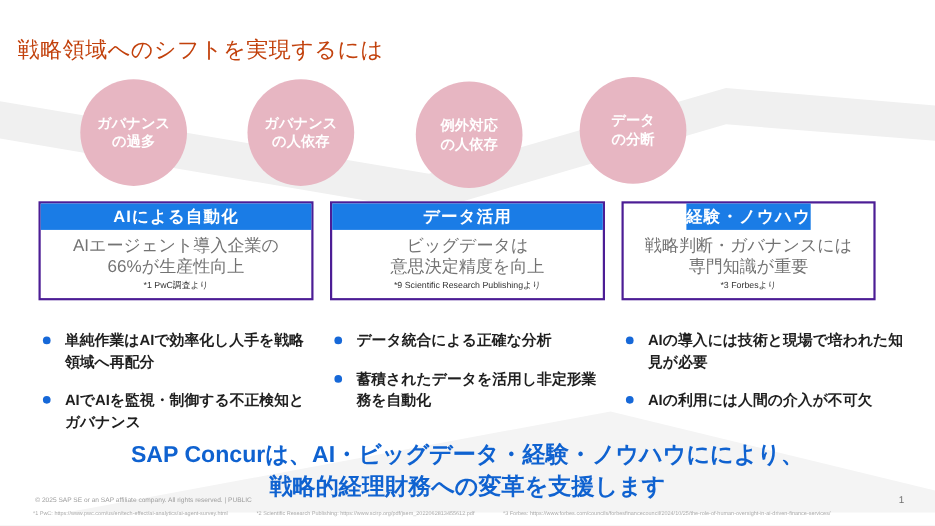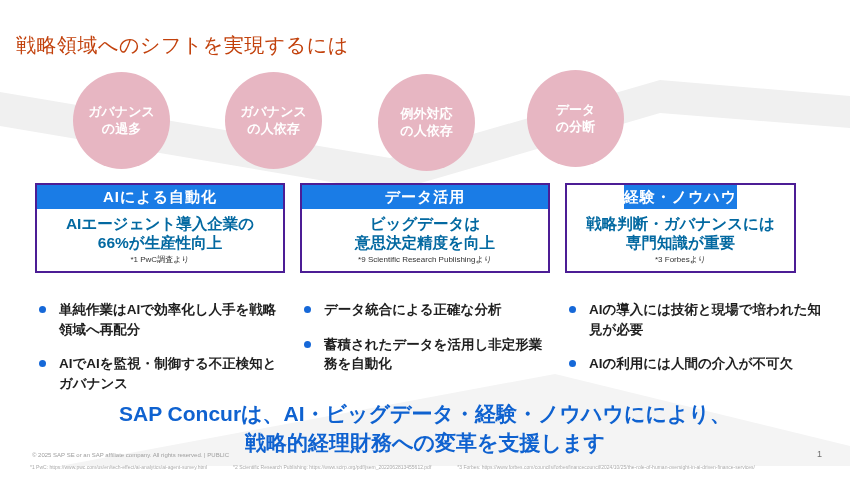--- a/index.html
+++ b/index.html
@@ -89,22 +89,22 @@
   .box-body {
     flex: 1;
     display: flex;
     flex-direction: column;
     align-items: center;
     justify-content: center;
     padding: 2px 4px 3px 4px;
   }
   .box-text {
     font-size: 15.5px;
-    font-weight: bold;
-    color: #0369a1;
+    font-weight: normal;
+    color: #737373;
     text-align: center;
     line-height: 1.25;
     white-space: pre-line;
   }
   .box-footnote {
     margin-top: 2px;
     font-size: 8px;
     color: #333333;
     text-align: center;
   }

